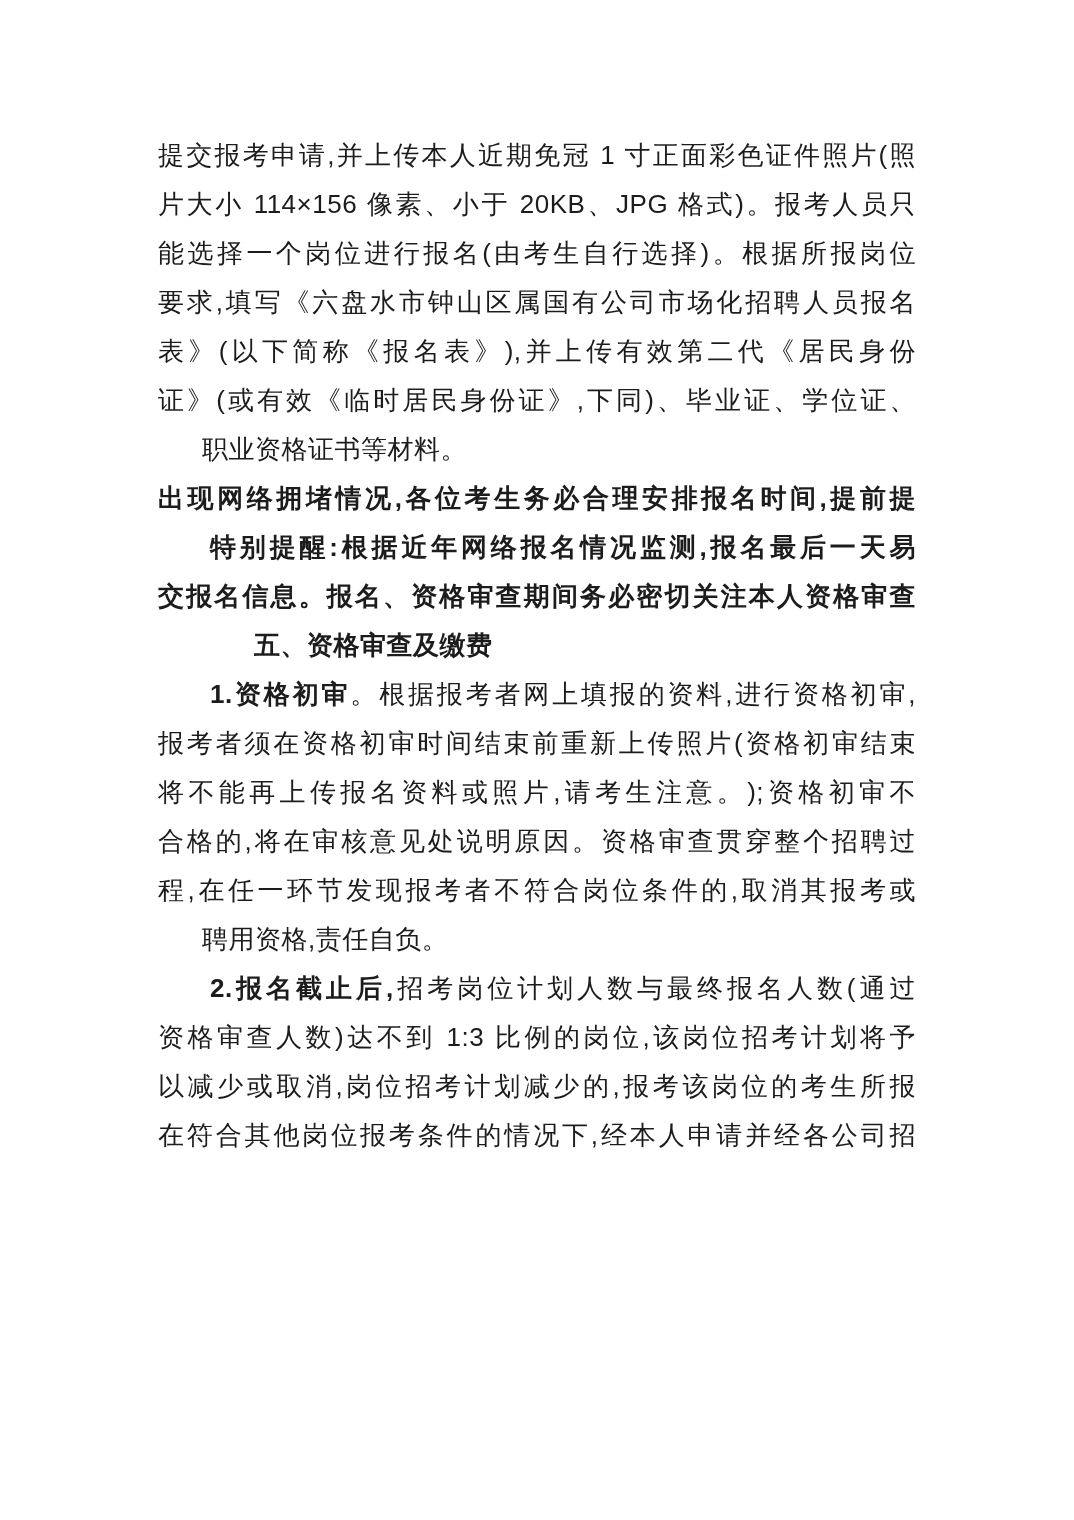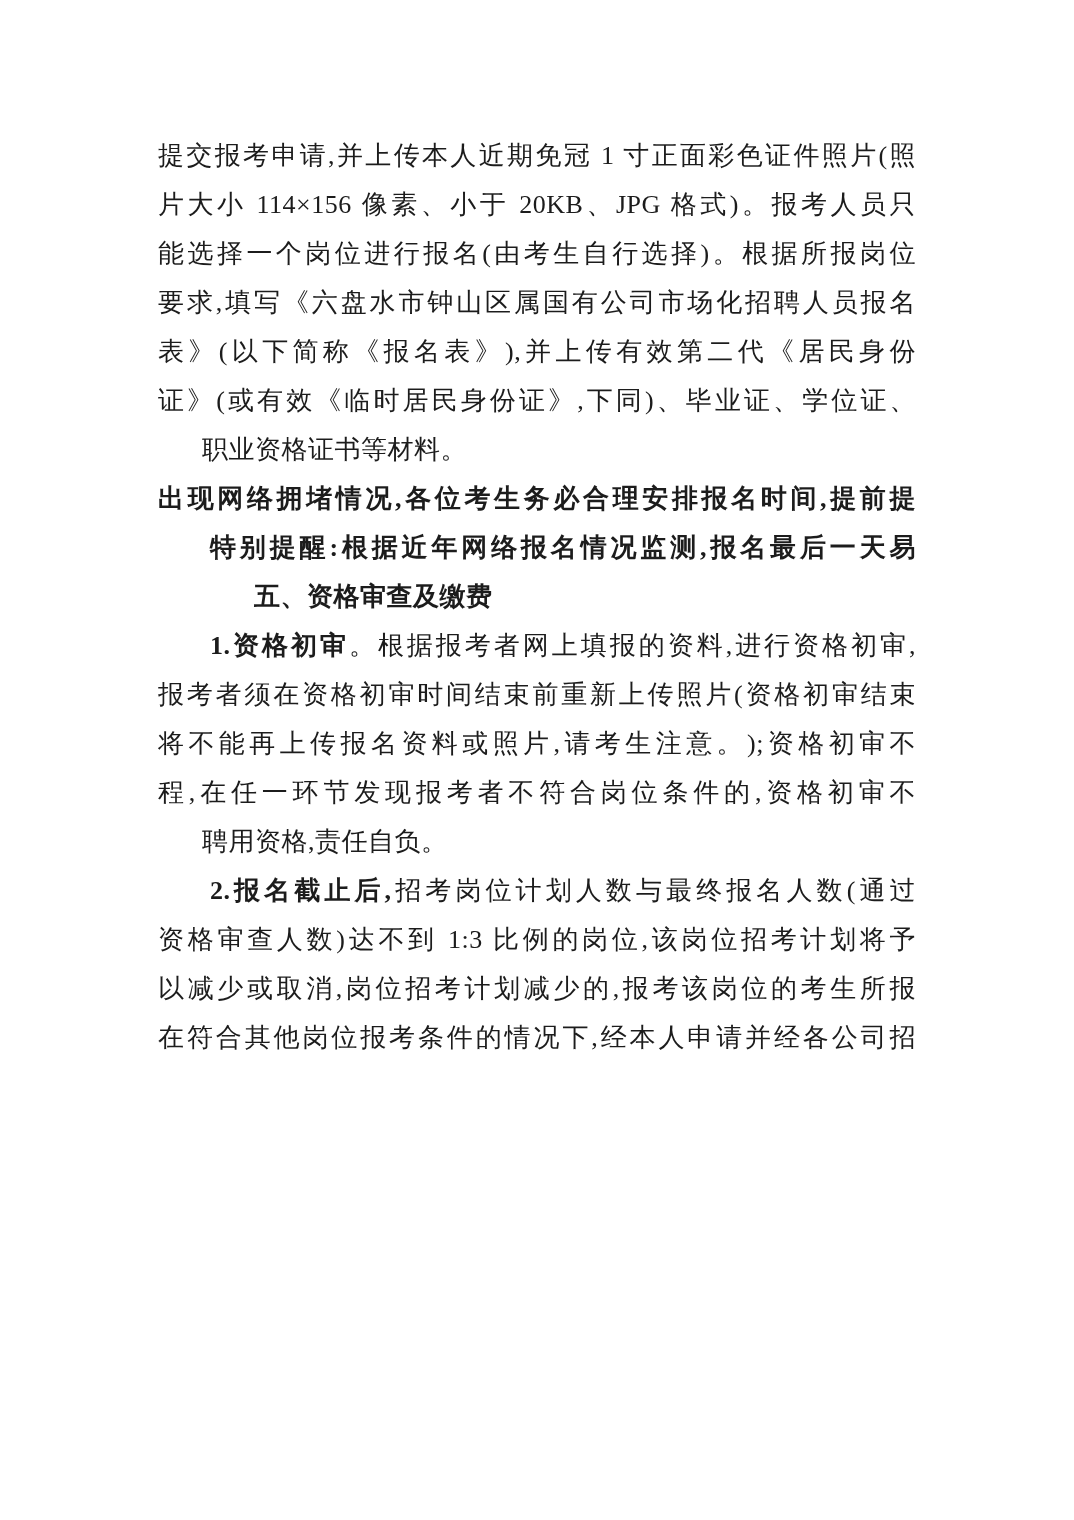--- a/index.html
+++ b/index.html
@@ -4,21 +4,21 @@
 <style>
   html, body { margin: 0; padding: 0; background: #e8e8e8; }
   .page {
     position: relative;
     width: 1074px;
     height: 1520px;
     margin: 0 auto;
     background: #ffffff;
     box-sizing: border-box;
     padding: 131px 158px 0 158px;
-    font-family: Liberation Serif, serif;
+    font-family: Liberation Sans, sans-serif;
     color: #1c1c1c;
     font-size: 26px;
     line-height: 49px;
     overflow: hidden;
   }
   .para { margin: 0; }
   .line {
     text-align: justify;
     text-align-last: justify;
     text-justify: inter-character;
@@ -41,31 +41,33 @@
     <div class="line"><span>能选择一个岗位进行报名(由考生自行选择)。根据所报岗位</span></div>
     <div class="line"><span>要求,填写《六盘水市钟山区属国有公司市场化招聘人员报名</span></div>
     <div class="line"><span>表》(以下简称《报名表》),并上传有效第二代《居民身份</span></div>
     <div class="line"><span>证》(或有效《临时居民身份证》,下同)、毕业证、学位证、</span></div>
     <div class="line end"><span>职业资格证书等材料。</span></div>
   </div>
 
   <div class="para">
     <div class="line b"><span>出现网络拥堵情况,各位考生务必合理安排报名时间,提前提</span></div>
     <div class="line b ind"><span>特别提醒:根据近年网络报名情况监测,报名最后一天易</span></div>
+    <div class="line b"><span>交报名信息。报名、资格审查期间务必密切关注本人资格审查</span></div>
   </div>
 
   <div class="para">
     <div class="line b ind end"><span>五、资格审查及缴费</span></div>
   </div>
 
   <div class="para">
     <div class="line ind"><span class="b">1.资格初审</span><span>。根据报考者网上填报的资料,进行资格初审,</span></div>
     <div class="line"><span>报考者须在资格初审时间结束前重新上传照片(资格初审结束</span></div>
     <div class="line"><span>将不能再上传报名资料或照片,请考生注意。);资格初审不</span></div>
-    <div class="line"><span>程,在任一环节发现报考者不符合岗位条件的,资格初审不</span></div>
+    <div class="line"><span>合格的,将在审核意见处说明原因。资格审查贯穿整个招聘过</span></div>
+    <div class="line"><span>程,在任一环节发现报考者不符合岗位条件的,取消其报考或</span></div>
     <div class="line end"><span>聘用资格,责任自负。</span></div>
   </div>
 
   <div class="para">
     <div class="line ind"><span class="b">2.报名截止后,</span><span>招考岗位计划人数与最终报名人数(通过</span></div>
     <div class="line"><span>资格审查人数)达不到 1:3 比例的岗位,该岗位招考计划将予</span></div>
     <div class="line"><span>以减少或取消,岗位招考计划减少的,报考该岗位的考生所报</span></div>
     <div class="line"><span>在符合其他岗位报考条件的情况下,经本人申请并经各公司招</span></div>
   </div>
 

